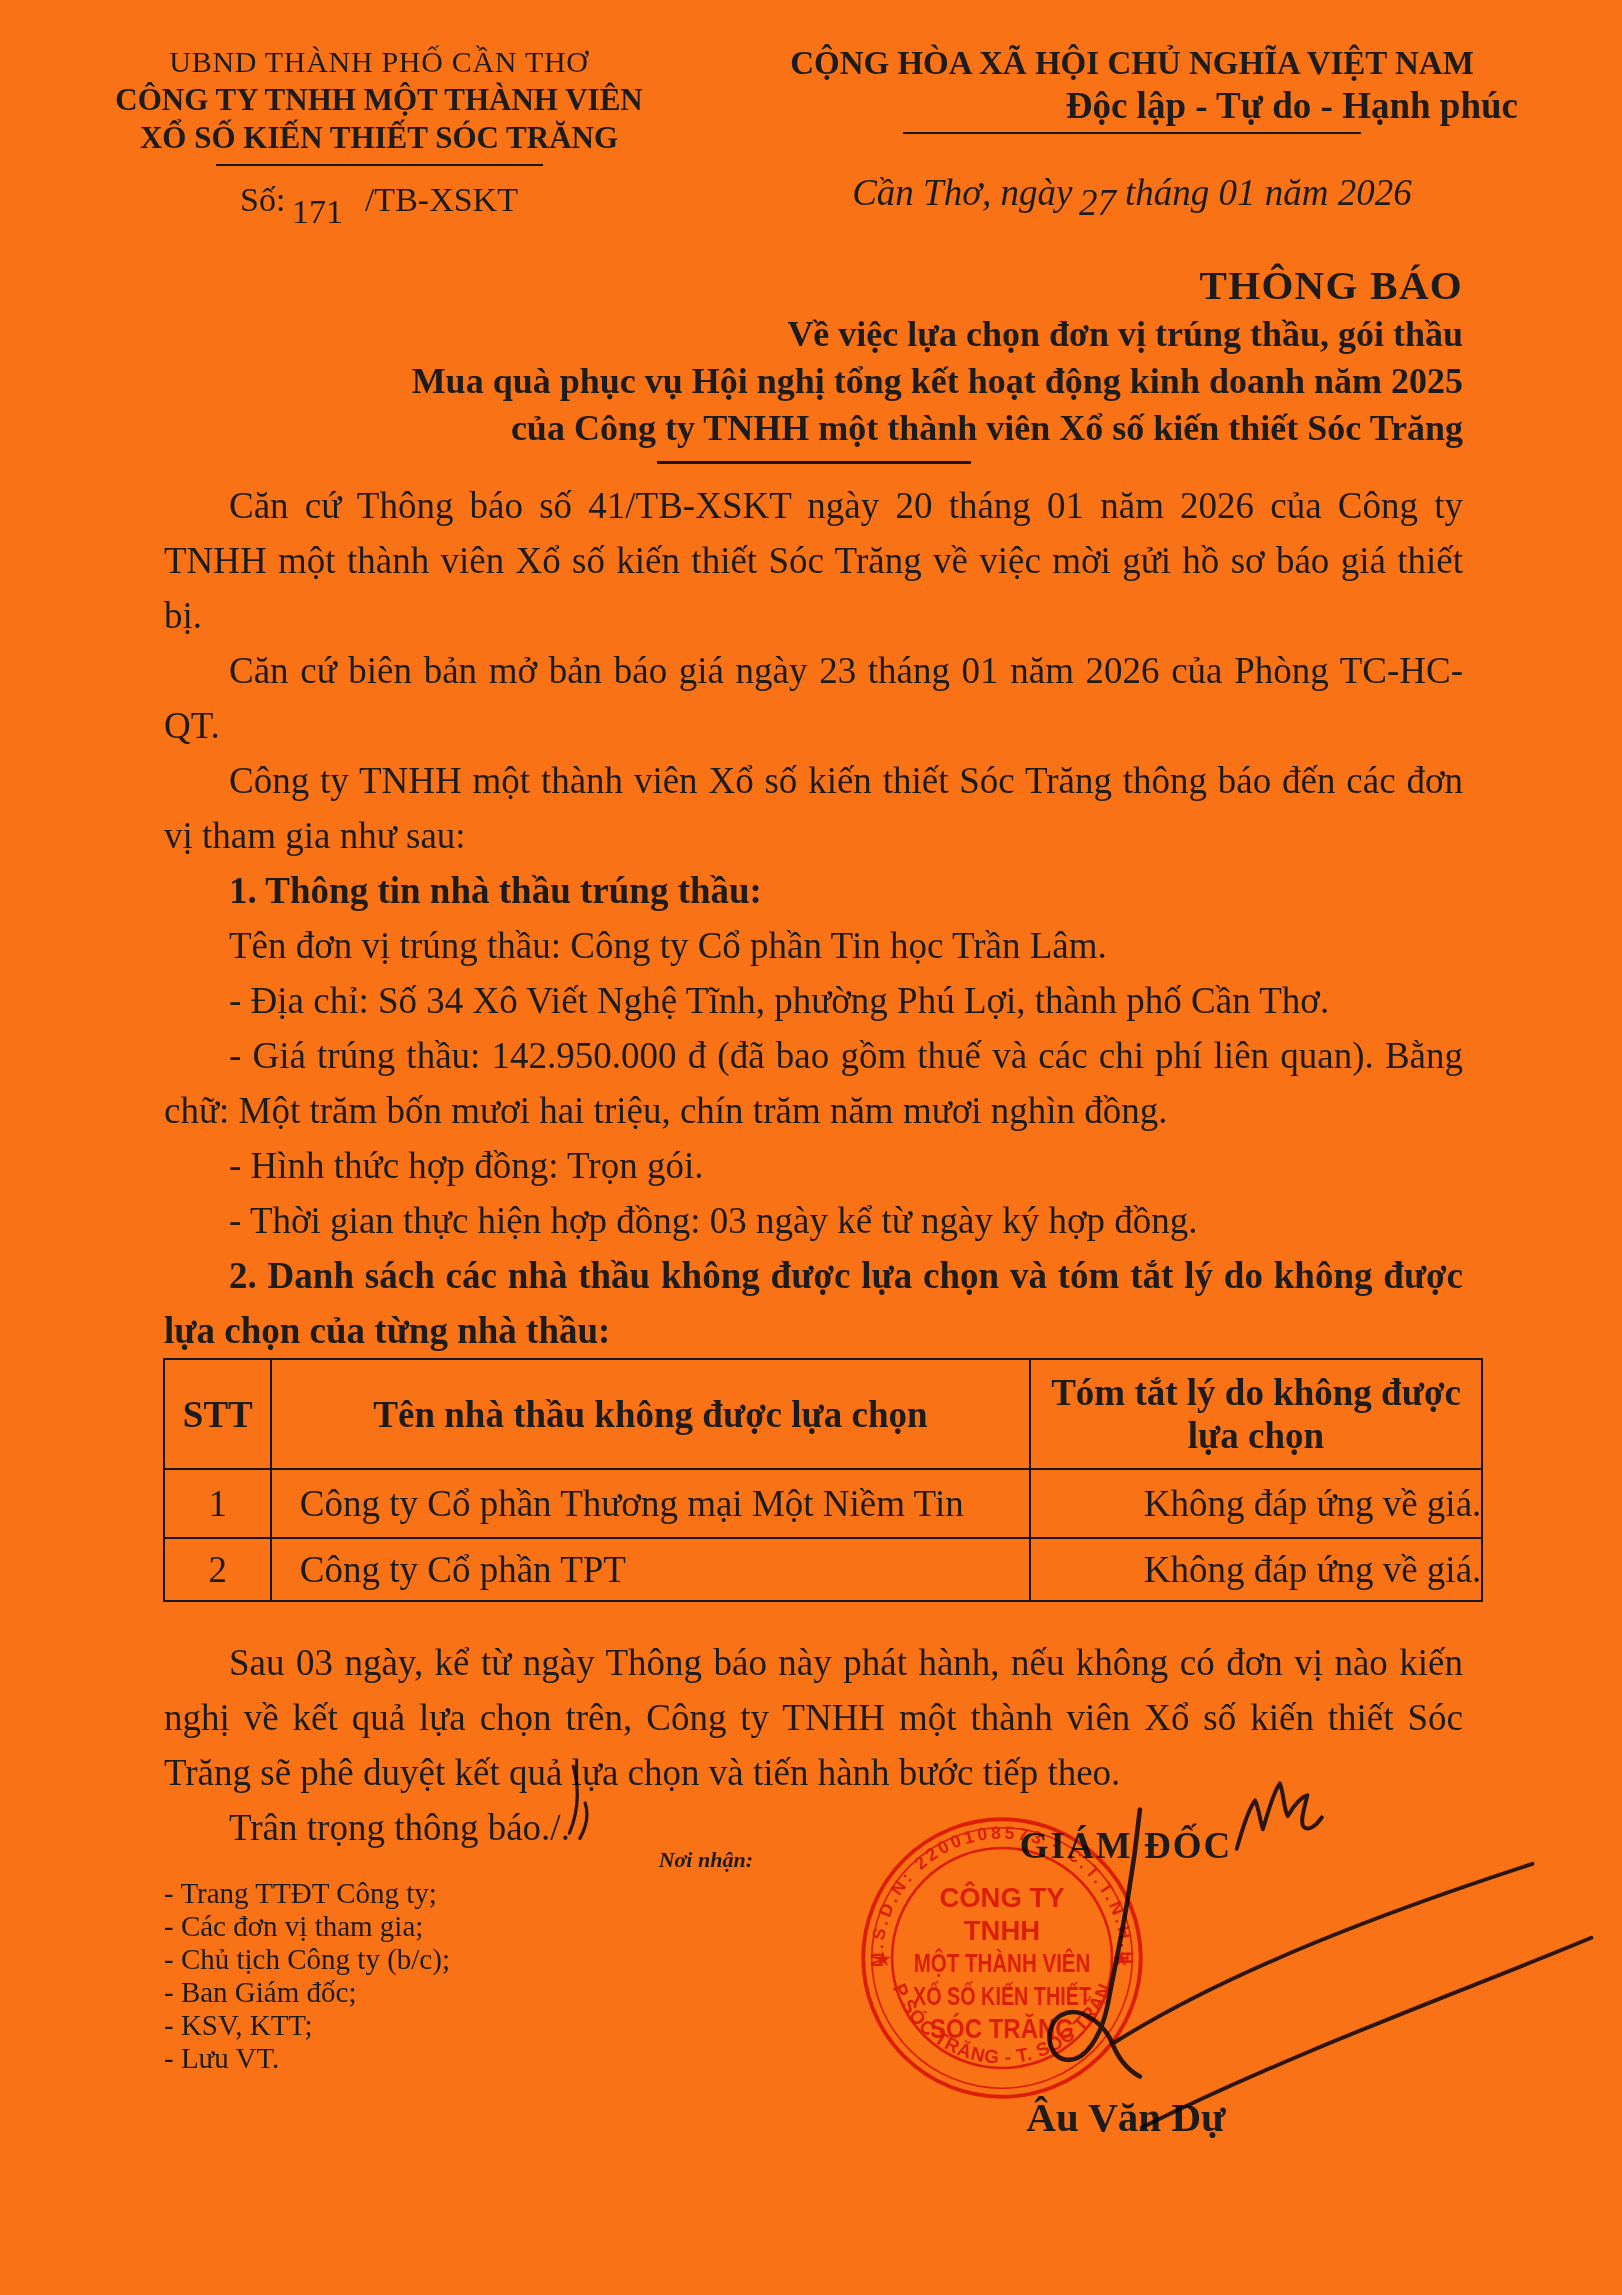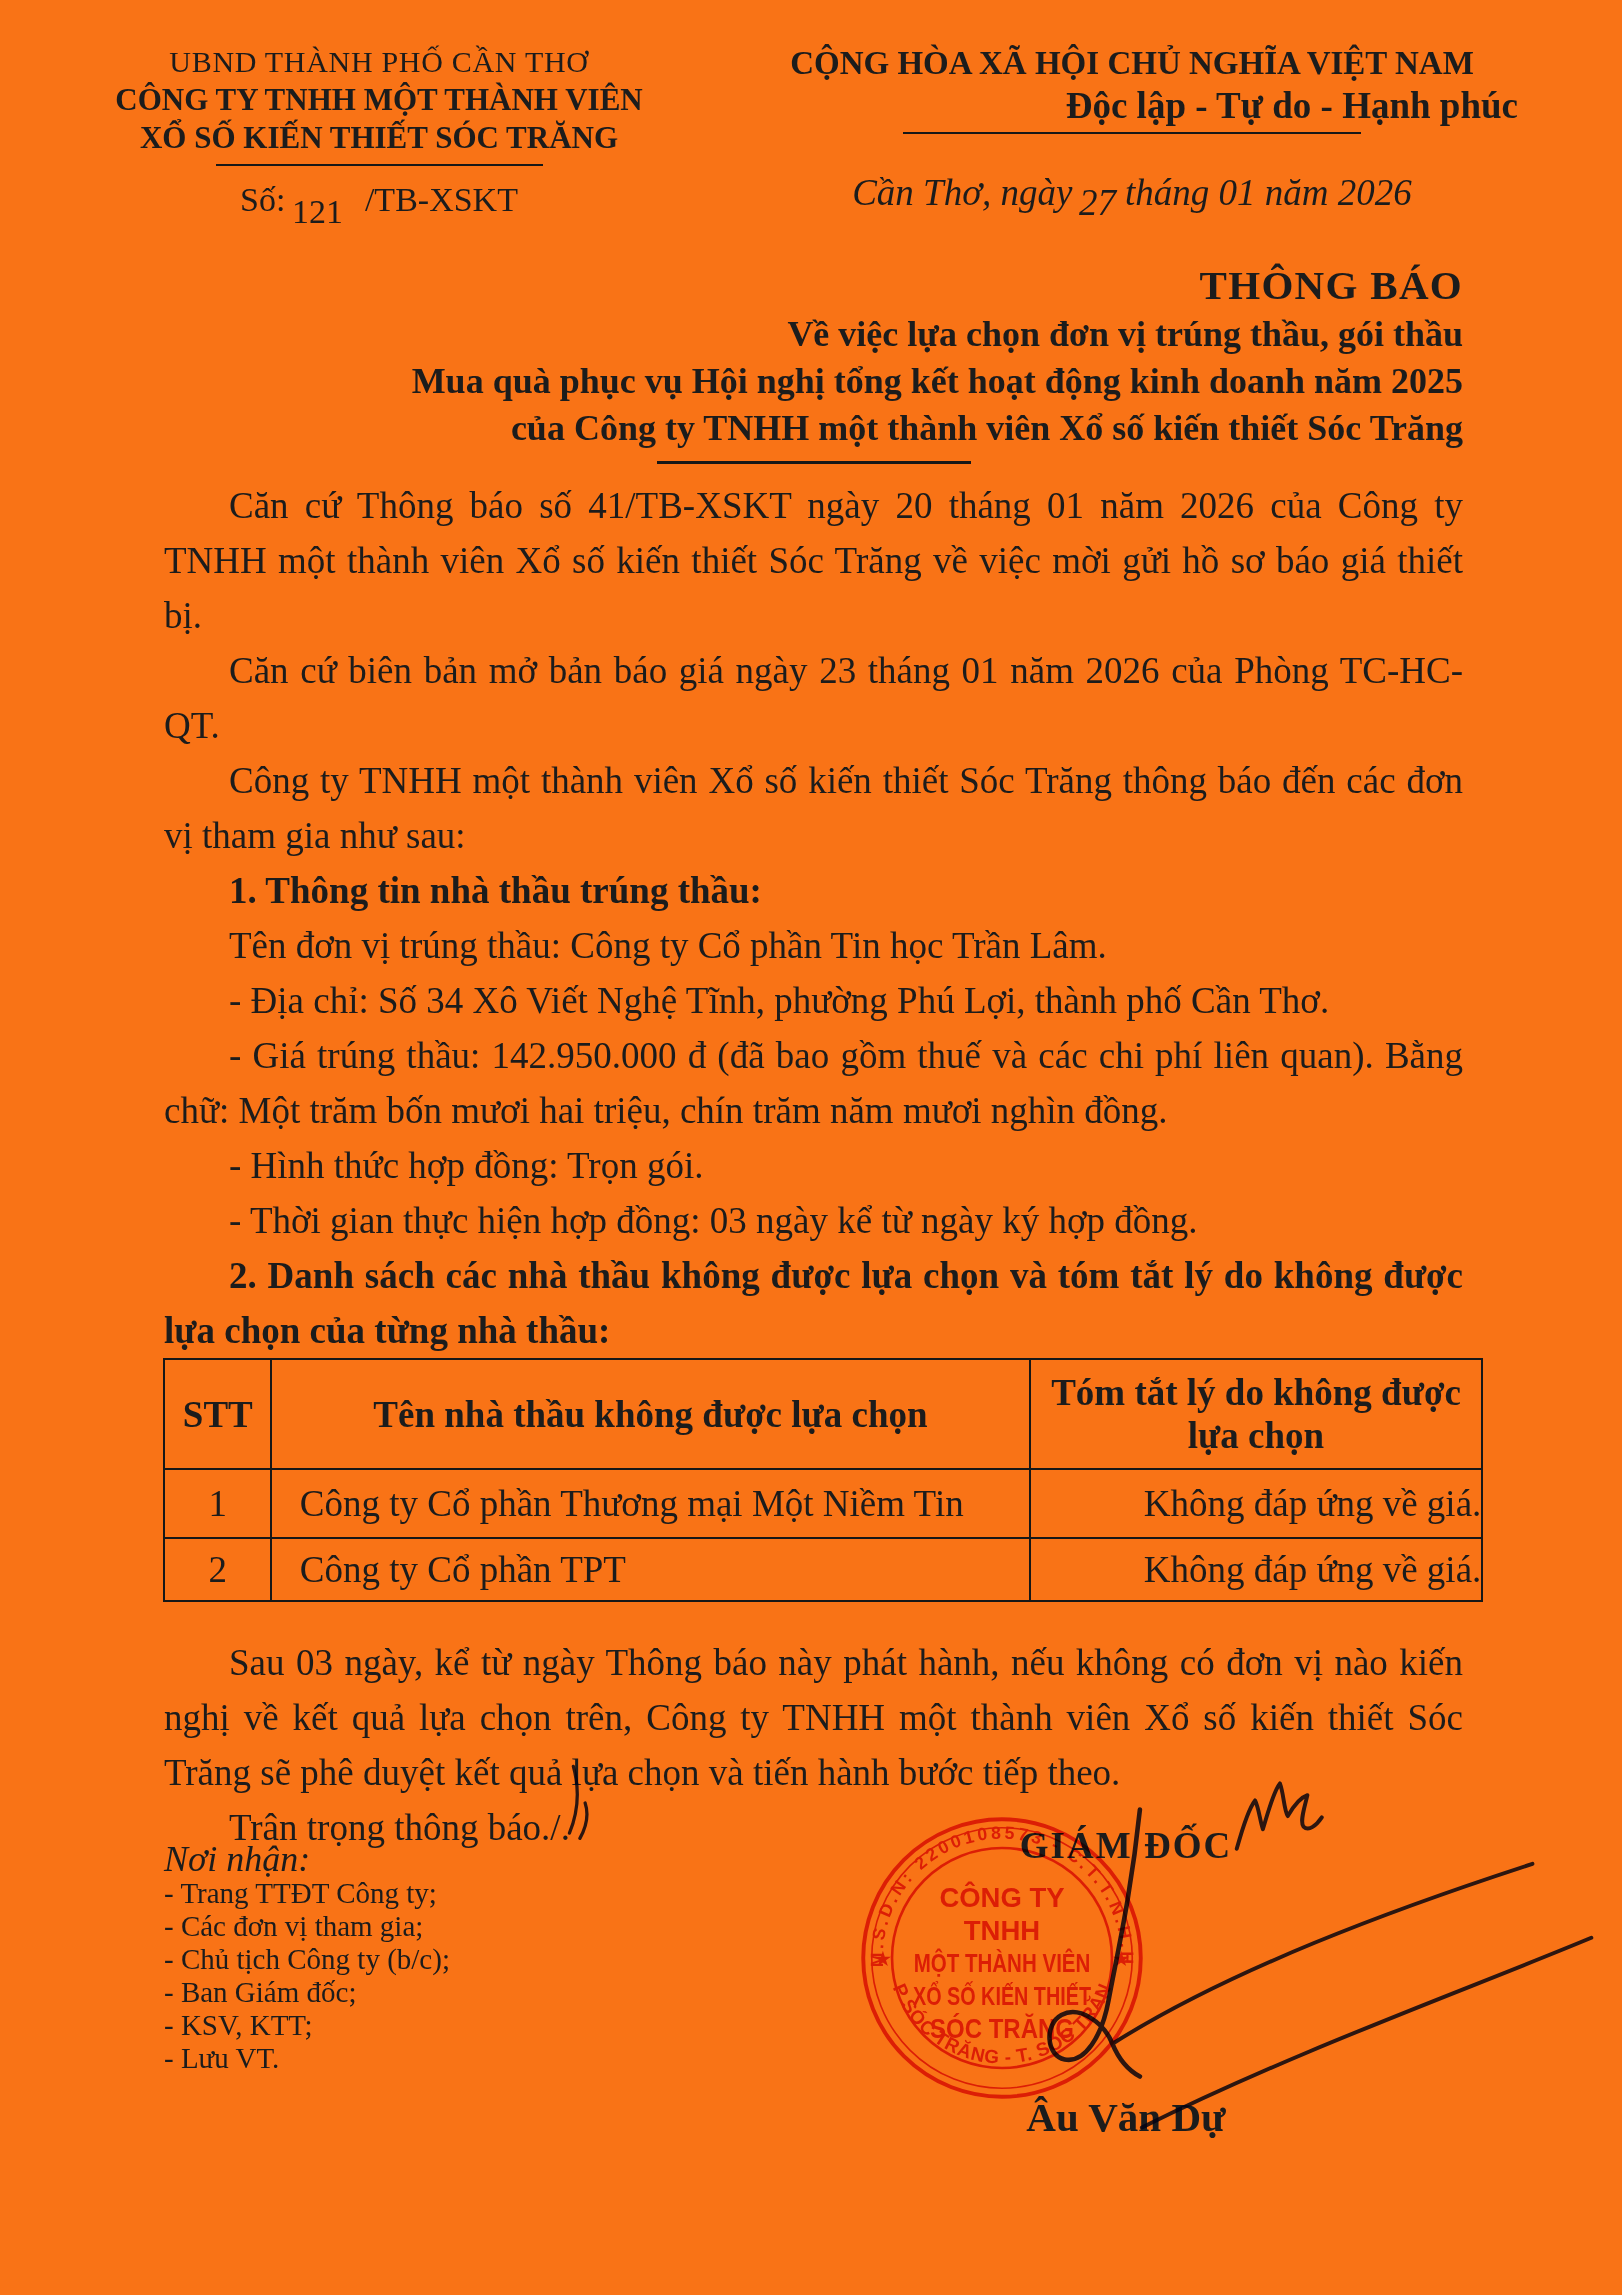--- a/index.html
+++ b/index.html
@@ -44,21 +44,21 @@
   th.h { font-weight:bold; text-align:center; line-height:43px; padding:5.2px 6.5px; height:110px; }
   td.c-stt { text-align:center; width:107px; }
   td.c-name{ width:759px; padding-left:27.5px; text-align:left; }
   td.c-why { width:453px;  padding-left:24px; text-align:right; }
   tr.r1 td { height:69px; }
   tr.r2 td { height:63px; }
   .after-table { margin-top:33px; }
 
   
   .recipients { position:absolute; left:164px; top:1842px; width:589px; }
-  .recipients .label { font-size:36px; line-height:35px; font-weight:normal; font-style:italic; }
+  .recipients .label { font-size:22px; line-height:35px; font-weight:bold; font-style:italic;text-align:right; }
   .recipients .item  { font-size:29px; line-height:33px; }
 
   .sig-title { position:absolute; left:923px; top:1824px; width:406px; text-align:center;
                font-size:37px; font-weight:bold; letter-spacing:2px; }
   .sig-name  { position:absolute; left:923px; top:2093px; width:406px; text-align:center;
                font-size:41px; font-weight:bold; }
 
   .stamp { position:absolute; left:858px; top:1814px; width:288px; height:288px;
            mix-blend-mode:multiply; opacity:.93; }
   .stamp text { font-family:"Liberation Sans","DejaVu Sans",sans-serif; font-weight:bold; }
@@ -69,21 +69,21 @@
 </head>
 <body>
 
 <div class="page">
 
   <div class="hdr-left">
     <div class="l1">UBND THÀNH PHỐ CẦN THƠ</div>
     <div class="l2">CÔNG TY TNHH MỘT THÀNH VIÊN</div>
     <div class="l3">XỔ SỐ KIẾN THIẾT SÓC TRĂNG</div>
     <div class="rule"></div>
-    <div class="num"><span>Số:</span><span class="dip">121</span><span>/TB-XSKT</span></div>
+    <div class="num"><span>Số:</span><span class="dip">171</span><span>/TB-XSKT</span></div>
   </div>
 
   <div class="hdr-right">
     <div class="l1">CỘNG HÒA XÃ HỘI CHỦ NGHĨA VIỆT NAM</div>
     <div class="l2">Độc lập - Tự do - Hạnh phúc</div>
     <div class="rule"></div>
     <div class="date"><span>Cần Thơ, ngày</span><span class="dip">27</span><span>tháng 01 năm 2026</span></div>
   </div>
 
   <div class="title">

